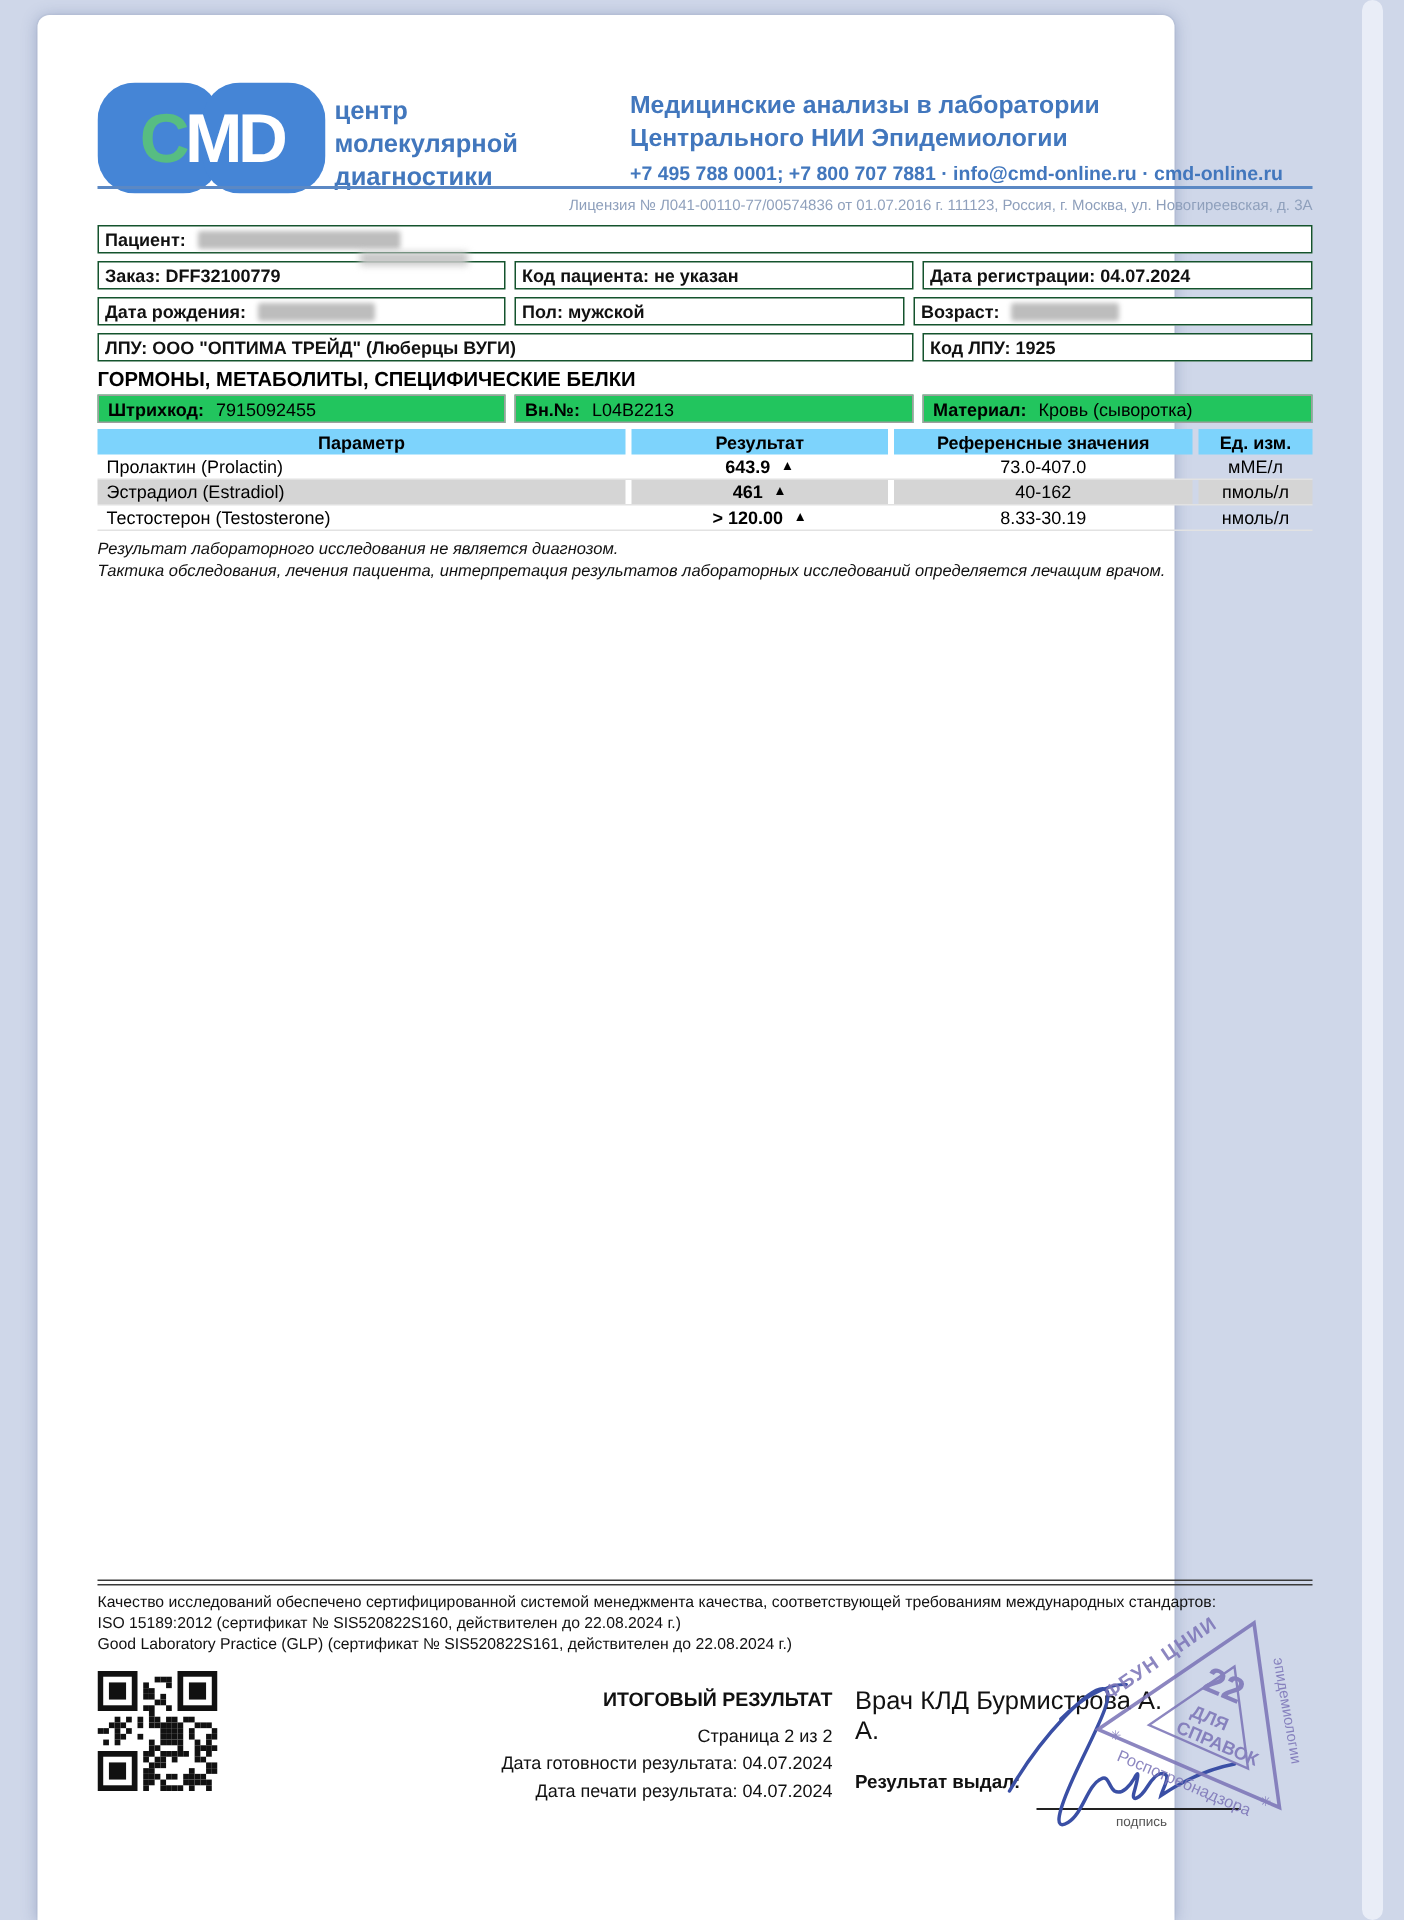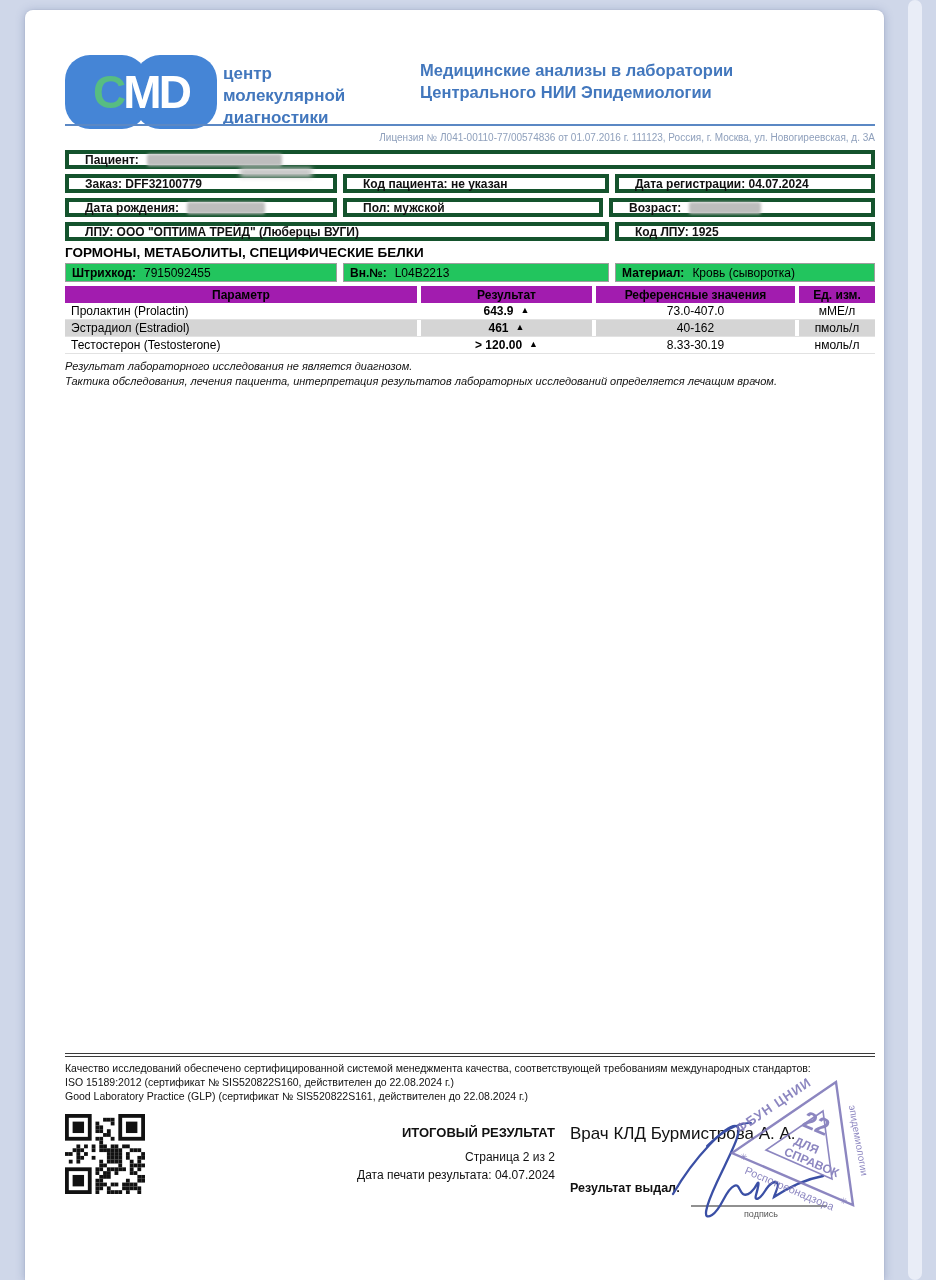--- a/index.html
+++ b/index.html
@@ -2,60 +2,60 @@
 <html><head>
 <meta charset="utf-8">
 <style>
   * { margin:0; padding:0; box-sizing:border-box; }
   html,body { width:936px; height:1280px; }
   body { font-family:"Liberation Sans", sans-serif; background:#cfd7e9; position:relative; overflow:hidden; }
 
   .scroll-strip { position:absolute; right:14px; top:0; width:14px; height:1280px; background:#e9edf7; border-radius:7px; }
 
   .page {
-    position:absolute; left:25px; top:10px; width:859px; height:1270px;
+    position:absolute; left:25px; top:10px; width:758px; height:1270px;
     background:#ffffff; border-radius:8px 8px 0 0;
     box-shadow:0 1px 10px rgba(70,90,140,.35), 0 0 0 1px #c9d1e3;
   }
 
   
   .brand-header { position:absolute; left:40px; top:45px; width:810px; height:74px; }
   .logo-pill { position:absolute; left:0; top:0; width:152px; height:74px; }
   .logo-text { position:absolute; left:0; top:0; width:152px; height:74px; text-align:center;
     font-size:46px; font-weight:bold; letter-spacing:-3px; line-height:74px; color:#fff; }
   .logo-text .c { color:#57bd82; }
   .logo-caption { position:absolute; left:158px; top:8px; color:#4277bd; font-size:17px; font-weight:600; line-height:22px; }
   .tagline { position:absolute; left:355px; top:4px; width:455px; color:#4277bd; }
   .tagline .t1 { font-size:16.5px; font-weight:bold; line-height:22px; }
   .tagline .contacts { font-size:13px; font-weight:600; margin-top:5px; }
   .header-rule { position:absolute; left:40px; top:114px; width:810px; height:0; border-top:2px solid #5b88c4; }
   .license { position:absolute; left:40px; top:122px; width:810px; text-align:right; font-size:10px; color:#8fa0bc; }
 
   
   .patient-block { position:absolute; left:40px; top:140px; width:810px; }
   .p-row { display:flex; gap:6px; margin-bottom:5px; }
-  .p-cell { border:4px solid #14532d; height:19px; display:flex; align-items:center;
-    padding-left:16px; font-size:12px; font-weight:bold; color:#111; background:#fff; white-space:nowrap; }
+  .p-cell { border:1px solid #14532d; height:19px; display:flex; align-items:center;
+    padding-left:4px; font-size:12px; font-weight:bold; color:#111; background:#fff; white-space:nowrap; }
   .w-full { width:100%; } .w-third1 { width:272px; } .w-third2 { width:266px; } .w-third3 { flex:1; }
   .w-two { width:544px; }
   .redact { display:inline-block; height:12px; background:#bdbdbd; filter:blur(1.6px); border-radius:2px; margin-left:8px; }
   .redact.name { width:135px; } .redact.dob { width:78px; } .redact.age { width:72px; }
   .smudge { position:absolute; left:215px; top:158px; width:72px; height:9px; background:#c7c7c7; filter:blur(2.5px); }
 
   
   .section-title { position:absolute; left:40px; top:235px; font-size:13.5px; font-weight:bold; color:#000; }
   .specimen-row { position:absolute; left:40px; top:253px; width:810px; display:flex; gap:6px; }
   .s-cell { border:1px solid #9e9e9e; height:19px; display:flex; align-items:center; padding-left:6px;
     font-size:12px; background:#22c55e; white-space:nowrap; }
   .s-cell b { font-weight:bold; margin-right:8px; }
 
   .results { position:absolute; left:40px; top:276px; width:810px; font-size:12px; }
   .r-row { display:flex; gap:4px; border-bottom:1px solid #e2e2e2; }
   .r-head { border-bottom:none; }
-  .r-head .cell { background:#a21caf; font-weight:bold; height:17px; }
+  .r-head .cell { background:#7dd3fc; font-weight:bold; height:17px; }
   .cell { height:16px; display:flex; align-items:center; justify-content:center; }
   .c-param { width:352px; justify-content:flex-start; padding-left:6px; }
   .c-res   { width:171px; }
   .c-ref   { width:199px; }
   .c-unit  { flex:1; }
   .r-head .c-param { justify-content:center; padding-left:0; }
   .zebra .cell { background:#d5d5d5; }
   .res-val { font-weight:bold; }
   .flag { font-size:9px; margin-left:7px; position:relative; top:-1px; }
 
@@ -90,20 +90,21 @@
       <div class="logo-text"><span class="c">C</span><span class="md">MD</span></div>
     </div>
     <div class="logo-caption">
       <div>центр</div>
       <div>молекулярной</div>
       <div>диагностики</div>
     </div>
     <div class="tagline">
       <div class="t1">Медицинские анализы в лаборатории</div>
       <div class="t1">Центрального НИИ Эпидемиологии</div>
+      <div class="contacts">+7 495 788 0001; +7 800 707 7881  ·  info@cmd-online.ru  ·  cmd-online.ru</div>
     </div>
   </div>
   <div class="header-rule"></div>
   <div class="license">Лицензия № Л041-00110-77/00574836 от 01.07.2016 г. 111123, Россия, г. Москва, ул. Новогиреевская, д. 3А</div>
 
   <div class="patient-block">
     <div class="p-row">
       <div class="p-cell w-full">
         <span>Пациент:</span>
         <span class="redact name"></span>
@@ -331,20 +332,21 @@
           <rect x="56" y="80" width="4" height="4"></rect>
           <rect x="64" y="80" width="4" height="4"></rect>
           <rect x="76" y="80" width="4" height="4"></rect>
         </g>
     </svg>
   </div>
 
   <div class="final-block">
     <div class="fr">ИТОГОВЫЙ РЕЗУЛЬТАТ</div>
     <div>Страница 2 из 2</div>
+    <div>Дата готовности результата: 04.07.2024</div>
     <div>Дата печати результата: 04.07.2024</div>
   </div>
 
   <div class="doctor">Врач КЛД Бурмистрова А. А.</div>
   <div class="issued">Результат выдал:</div>
 
   <div class="sig-wrap">
     <svg width="175" height="110" viewBox="0 0 175 110">
       <line x1="36" y1="90" x2="172" y2="90" stroke="#222" stroke-width="1.2"></line>
       <path d="M18,78 C40,40 72,8 81,10 C90,12 74,40 62,66 C50,92 47,105 57,99 C67,93 70,74 79,70 C84,67 84,75 88,78 C93,81 99,74 102,68 C105,63 103,72 101,79 C99,86 105,83 110,75 C115,67 119,65 122,67 C125,69 120,77 119,81 C137,69 152,63 168,60" fill="none" stroke="#3a4fa5" stroke-width="2.3" stroke-linecap="round"></path>

